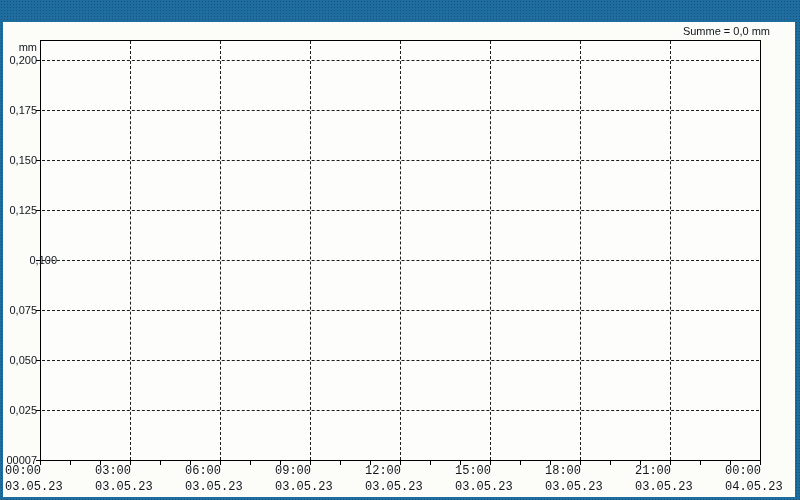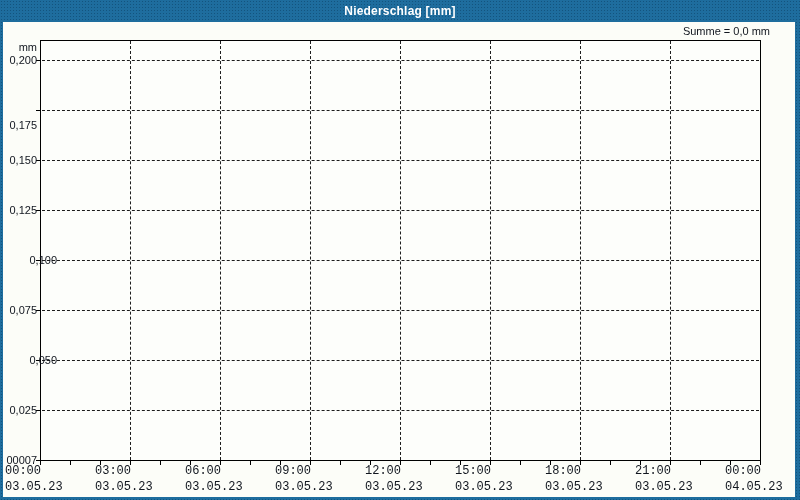--- a/index.html
+++ b/index.html
@@ -46,23 +46,20 @@
   }
   .xlabel-time,.xlabel-date{
     position:absolute;width:70px;height:12px;font-size:12px;
     color:#10151e;text-align:left;white-space:nowrap;font-family:Liberation Mono, monospace;
   }
 </style>
 </head>
 <body>
 
 <div class="canvas">
-  <div class="titlebar">
-    <span class="title">Niederschlag [mm]</span>
-  </div>
   <div class="panel">
     <div class="summe">Summe = 0,0 mm</div>
     <div class="unit-label">mm</div>
     <div class="plotbox">
         <div class="ygrid" style="left: 1px; width: 717px; top: 369px;"></div>
         <div class="ygrid" style="left: 1px; width: 717px; top: 319px;"></div>
         <div class="ygrid" style="left: 1px; width: 717px; top: 269px;"></div>
         <div class="ygrid" style="left: 1px; width: 717px; top: 219px;"></div>
         <div class="ygrid" style="left: 1px; width: 717px; top: 169px;"></div>
         <div class="ygrid" style="left: 1px; width: 717px; top: 119px;"></div>
@@ -75,31 +72,31 @@
         <div class="xgrid" style="top: 0px; height: 419px; left: 449px;"></div>
         <div class="xgrid" style="top: 0px; height: 419px; left: 539px;"></div>
         <div class="xgrid" style="top: 0px; height: 419px; left: 629px;"></div>
       </div>
     <div id="axes-layer"></div>
   <div class="ytick" style="left: 33px; width: 4px; top: 438px;"></div>
       <div class="ylabel" style="top: 432px;">00007</div>
       <div class="ytick" style="left: 33px; width: 4px; top: 388px;"></div>
       <div class="ylabel" style="top: 382px;">0,025</div>
       <div class="ytick" style="left: 33px; width: 4px; top: 338px;"></div>
-      <div class="ylabel" style="top: 332px; margin-left: 20px;">0,050</div>
+      <div class="ylabel" style="top: 332px;">0,050</div>
       <div class="ytick" style="left: 33px; width: 4px; top: 288px;"></div>
       <div class="ylabel" style="top: 282px;">0,075</div>
       <div class="ytick" style="left: 33px; width: 4px; top: 238px;"></div>
       <div class="ylabel" style="top: 232px; margin-left: 20px;">0,100</div>
       <div class="ytick" style="left: 33px; width: 4px; top: 188px;"></div>
       <div class="ylabel" style="top: 182px;">0,125</div>
       <div class="ytick" style="left: 33px; width: 4px; top: 138px;"></div>
       <div class="ylabel" style="top: 132px;">0,150</div>
       <div class="ytick" style="left: 33px; width: 4px; top: 88px;"></div>
-      <div class="ylabel" style="top: 82px; margin-top: 15px;">0,175</div>
+      <div class="ylabel" style="top: 82px;">0,175</div>
       <div class="ytick" style="left: 33px; width: 4px; top: 38px;"></div>
       <div class="ylabel" style="top: 32px;">0,200</div>
       <div class="xlabel-time" style="left: 2px; top: 442px;">00:00</div>
       <div class="xlabel-date" style="left: 2px; top: 458px;">03.05.23</div>
       <div class="xlabel-time" style="left: 92px; top: 442px;">03:00</div>
       <div class="xlabel-date" style="left: 92px; top: 458px;">03.05.23</div>
       <div class="xlabel-time" style="left: 182px; top: 442px;">06:00</div>
       <div class="xlabel-date" style="left: 182px; top: 458px;">03.05.23</div>
       <div class="xlabel-time" style="left: 272px; top: 442px;">09:00</div>
       <div class="xlabel-date" style="left: 272px; top: 458px;">03.05.23</div>

